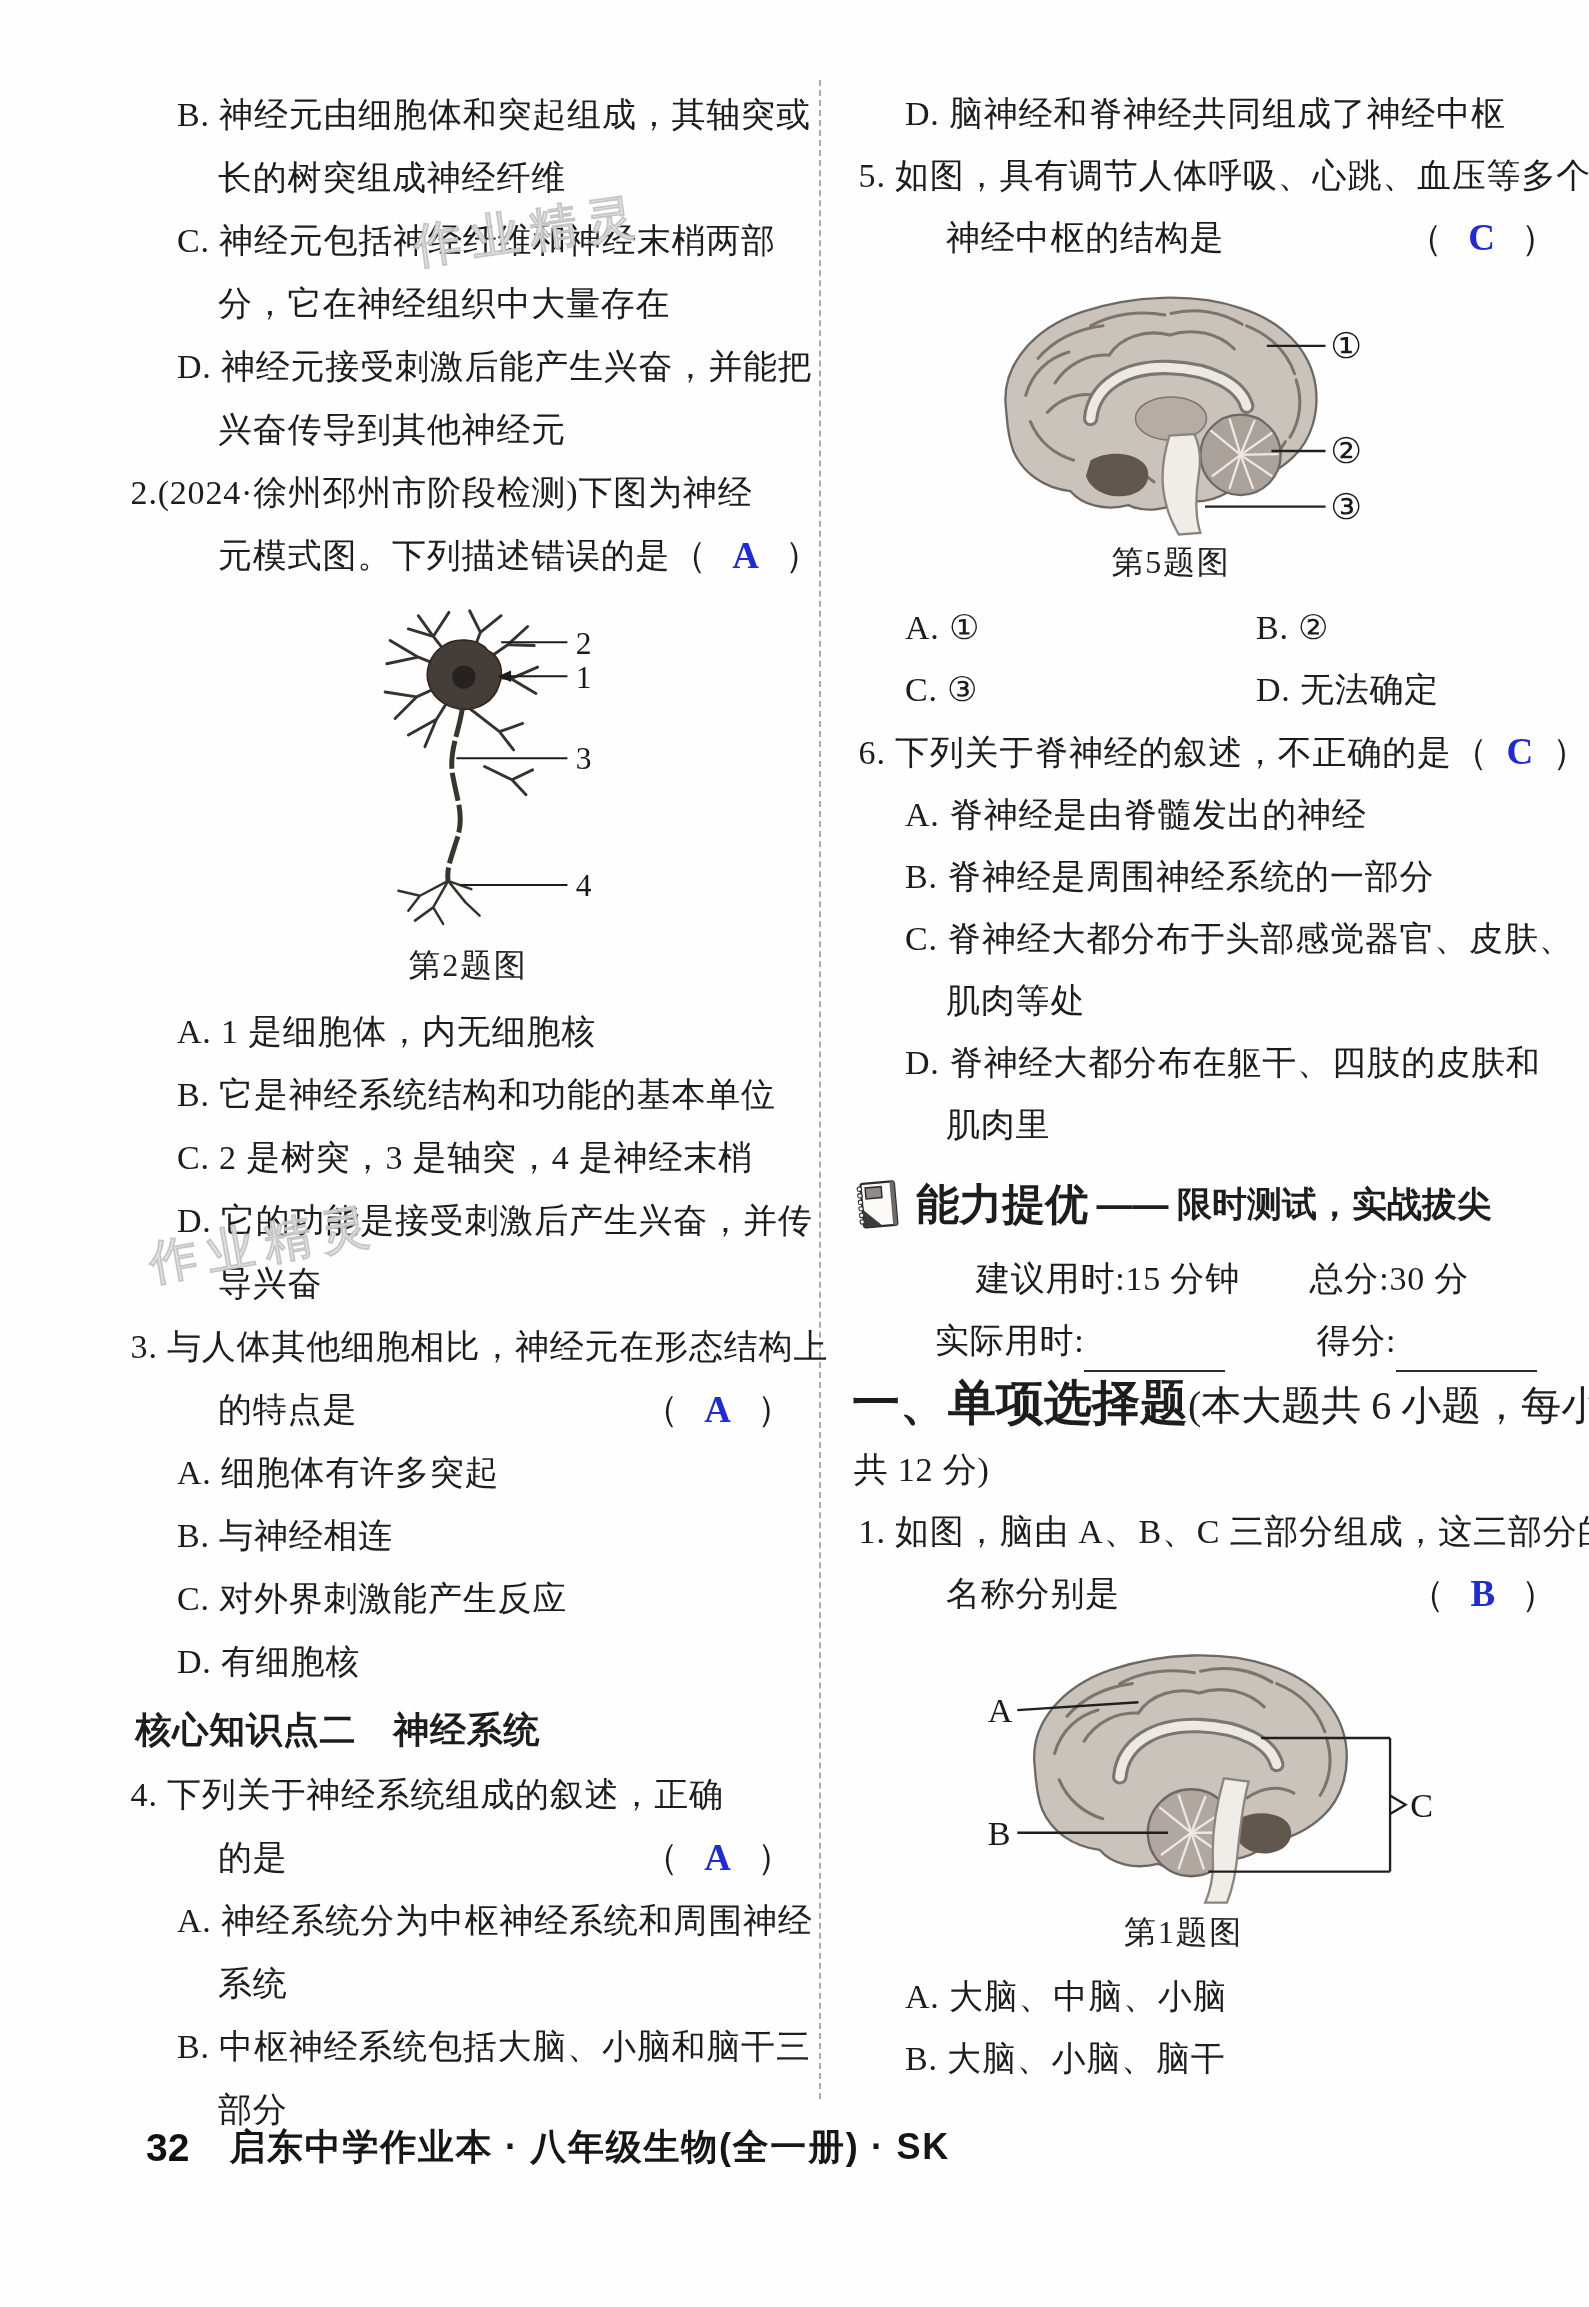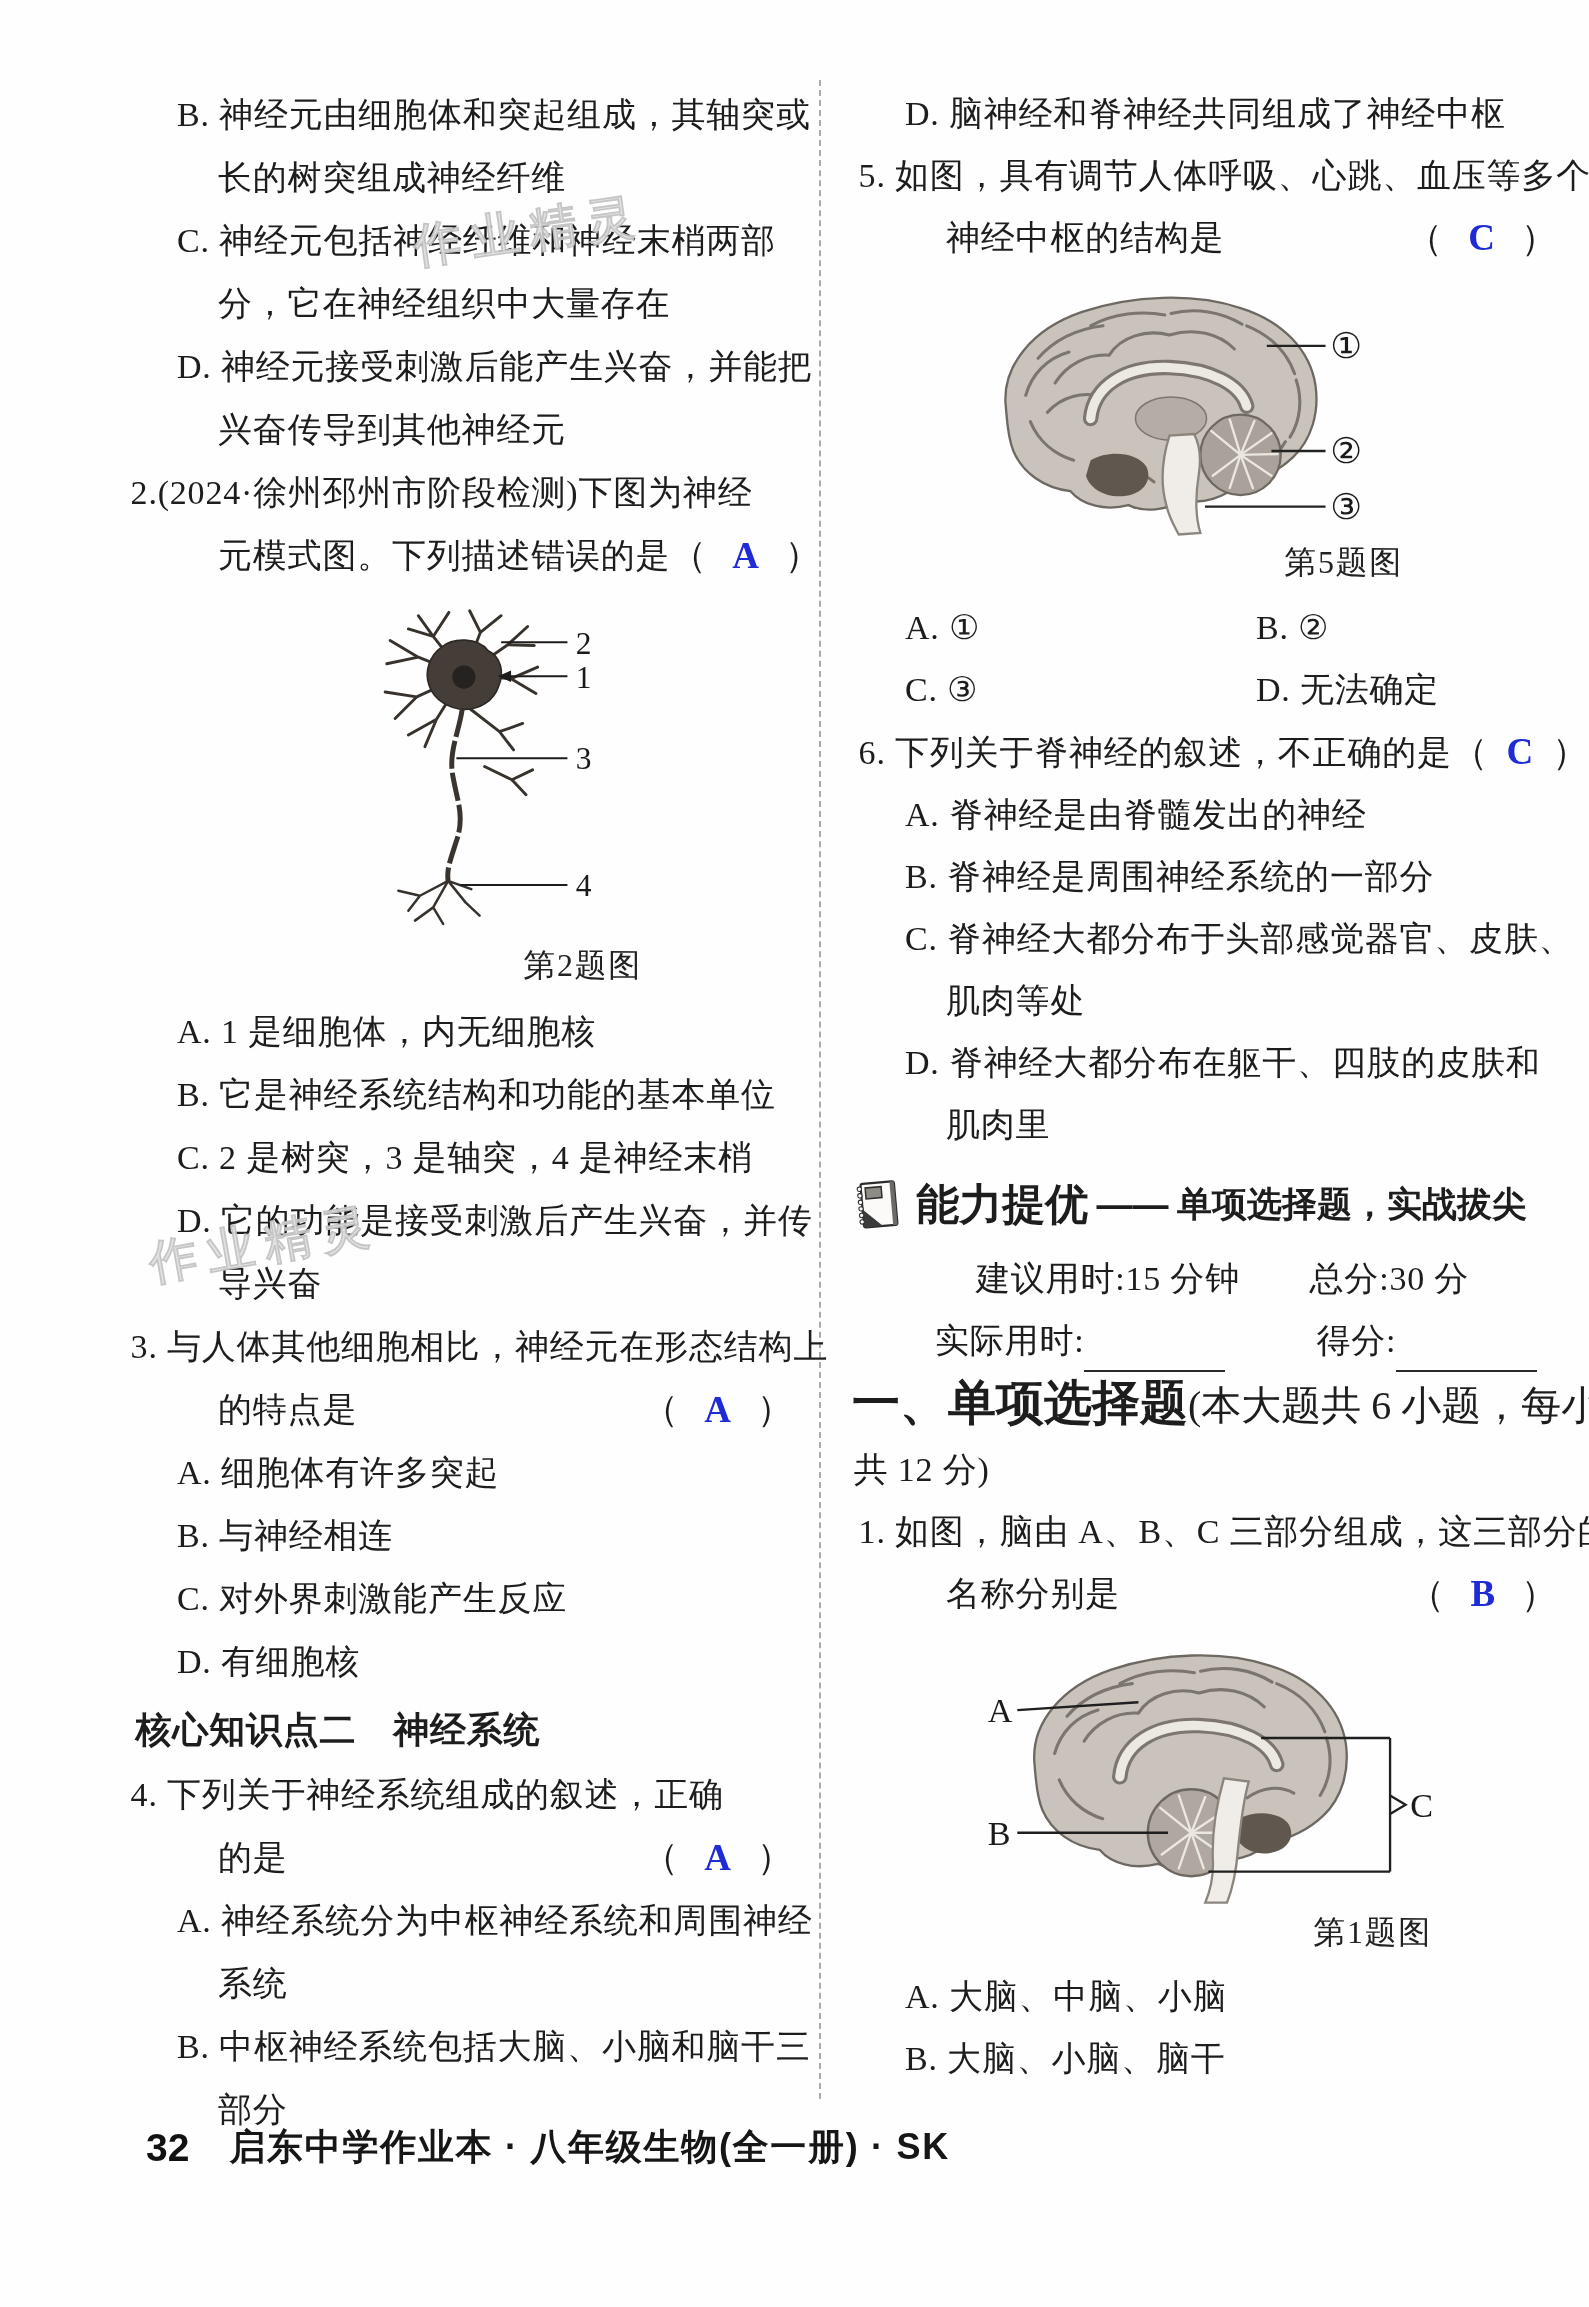--- a/index.html
+++ b/index.html
@@ -31,21 +31,21 @@
   .banner .t1{font-family:"Liberation Sans","DejaVu Sans",sans-serif;font-weight:700;font-size:43px;}
   .banner .dash{font-family:"Liberation Sans","DejaVu Sans",sans-serif;font-weight:700;font-size:36px;margin:0 -5px;}
   .banner .t2{font-family:"Liberation Sans","DejaVu Sans",sans-serif;font-weight:700;font-size:35px;}
   .blanks{display:flex;align-items:flex-end;padding-left:83px;gap:0;}
   .blanks .rule{display:inline-block;width:141px;border-bottom:2.5px solid #2a2a2a;height:38px;}
   .blanks .gap{display:inline-block;width:91px;}
   .figwrap{position:relative;margin:11.6px 0;}
   .fw-neuron{margin-left:170px;width:348px;}
   .fw-brain5{margin-left:87px;width:464px;}
   .fw-brain1{margin-left:83px;width:497px;}
-  .fig-caption{text-align:right;font-size:32px;margin-top:1.7px;letter-spacing:1.7px;color:#222;}
+  .fig-caption{text-align:center;font-size:32px;margin-top:1.7px;letter-spacing:1.7px;color:#222;}
   .watermark{position:absolute;z-index:6;pointer-events:none;font-family:"Liberation Sans","DejaVu Sans",sans-serif;
              font-size:48px;letter-spacing:10px;color:#e0e0e0;-webkit-text-stroke:1.7px #c2c2c2;
              transform:rotate(-8deg);opacity:.95;}
   .wm1{left:413px;top:199px;}
   .wm2{left:148px;top:1212px;transform:rotate(-10deg);}
   .footer{position:absolute;left:124px;top:2123px;display:flex;align-items:center;gap:40px;}
   .footer .num{font-family:"Liberation Sans","DejaVu Sans",sans-serif;font-weight:700;font-size:39px;color:#111;margin-left:22px;}
   .footer .t{font-family:"Liberation Sans","DejaVu Sans",sans-serif;font-weight:700;font-size:36px;letter-spacing:1.7px;color:#161616;}
   svg text{font-family:"Liberation Serif","DejaVu Serif",serif;}
   svg text.circ{font-family:"DejaVu Sans","Liberation Sans",sans-serif;}
@@ -224,21 +224,21 @@
               <circle cx="12" cy="23" r="3"></circle>
               <circle cx="12" cy="32" r="3"></circle>
         <circle cx="12" cy="41" r="3"></circle>
               <circle cx="12" cy="50" r="3"></circle>
               <circle cx="12" cy="59" r="3"></circle>
       </g>
     </g>
   </svg>
 <span class="t1">能力提优</span>
         <span class="dash">——</span>
-        <span class="t2">单项选择题，实战拔尖</span>
+        <span class="t2">限时测试，实战拔尖</span>
       </div>
       <div class="line indent2">建议用时:15 分钟　　总分:30 分</div>
       <div class="line blanks">
         <span class="lbl">实际用时:</span>
         <span class="rule"></span>
         <span class="gap"></span>
         <span class="lbl">得分:</span>
         <span class="rule"></span>
       </div>
       <div class="line mixed"><span class="mb">一、单项选择题</span><span class="mn">(本大题共 6 小题，每小题 2 分，</span></div>

